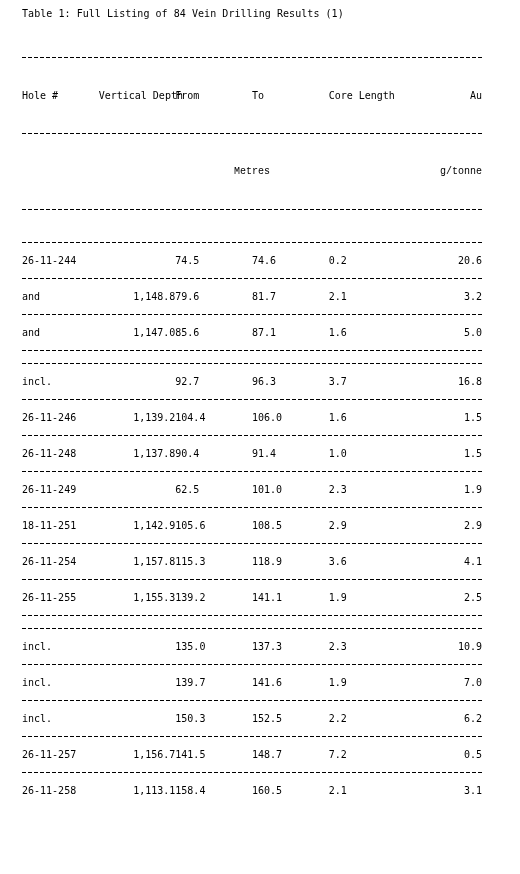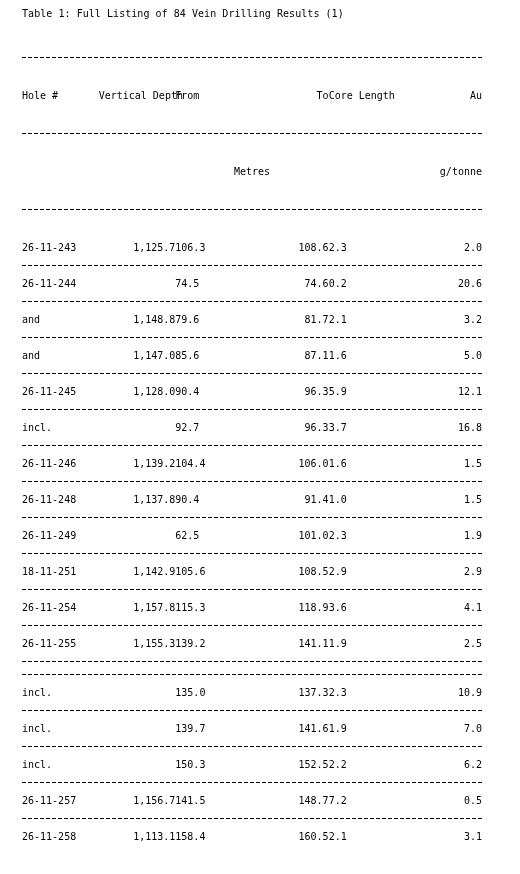--- a/index.html
+++ b/index.html
@@ -42,27 +42,27 @@
   table.grid td {
     padding: 0;
     vertical-align: middle;
     white-space: pre;
     font-size: 10px;
     line-height: 13px;
   }
   .c-hole   { width: 108px; text-align: left;  padding-left: 1px; }
   .c-depth  { width: 68px;  text-align: right; padding-right: 1px; }
   .c-from   { width: 60px;  text-align: left; padding-right: 1px; }
-  .c-to     { width: 60px;  text-align: right; padding-right: 1px; }
+  .c-to     { width: 60px;  padding-right: 1px; }
   .c-core   { width: 89px;  text-align: left; padding-right: 1px; }
   .c-au     { width: 75px;  text-align: right; padding-right: 0px; }
 
   tr.datarow td { height: 23px; }
   tr.hdrrow  td { height: 23px; margin-left: 20px; }
-  tr.unitrow td { height: 23px; }
+  tr.unitrow td { height: 23px; font-family: Liberation Mono, monospace; }
 
   tr.sep td {
     height: 13px;
     padding: 0;
   }
   tr.sep .sepline {
     height: 1px;
     background-image: repeating-linear-gradient(
       to right,
       #000 0px, #000 4px,
@@ -115,28 +115,20 @@
         </tr>
 
         <tr class="sep">
           <td colspan="6">
             <div class="sepline"></div>
           </td>
         </tr>
 
       </tbody>
       <tbody id="rows-body">
-          <tr class="datarow">
-            <td class="c-hole">26-11-243</td>
-            <td class="c-depth">1,125.7</td>
-            <td class="c-from">106.3</td>
-            <td class="c-to">108.6</td>
-            <td class="c-core">2.3</td>
-            <td class="c-au">2.0</td>
-          </tr>
           <tr class="sep">
             <td colspan="6"><div class="sepline"></div></td>
           </tr>
           <tr class="datarow">
             <td class="c-hole">26-11-244</td>
             <td class="c-depth"></td>
             <td class="c-from">74.5</td>
             <td class="c-to">74.6</td>
             <td class="c-core">0.2</td>
             <td class="c-au">20.6</td>
@@ -159,28 +151,20 @@
             <td class="c-hole">and</td>
             <td class="c-depth">1,147.0</td>
             <td class="c-from">85.6</td>
             <td class="c-to">87.1</td>
             <td class="c-core">1.6</td>
             <td class="c-au">5.0</td>
           </tr>
           <tr class="sep">
             <td colspan="6"><div class="sepline"></div></td>
           </tr>
-          <tr class="datarow">
-            <td class="c-hole">26-11-245</td>
-            <td class="c-depth">1,128.0</td>
-            <td class="c-from">90.4</td>
-            <td class="c-to">96.3</td>
-            <td class="c-core">5.9</td>
-            <td class="c-au">12.1</td>
-          </tr>
           <tr class="sep">
             <td colspan="6"><div class="sepline"></div></td>
           </tr>
           <tr class="datarow">
             <td class="c-hole">incl.</td>
             <td class="c-depth"></td>
             <td class="c-from">92.7</td>
             <td class="c-to">96.3</td>
             <td class="c-core">3.7</td>
             <td class="c-au">16.8</td>

